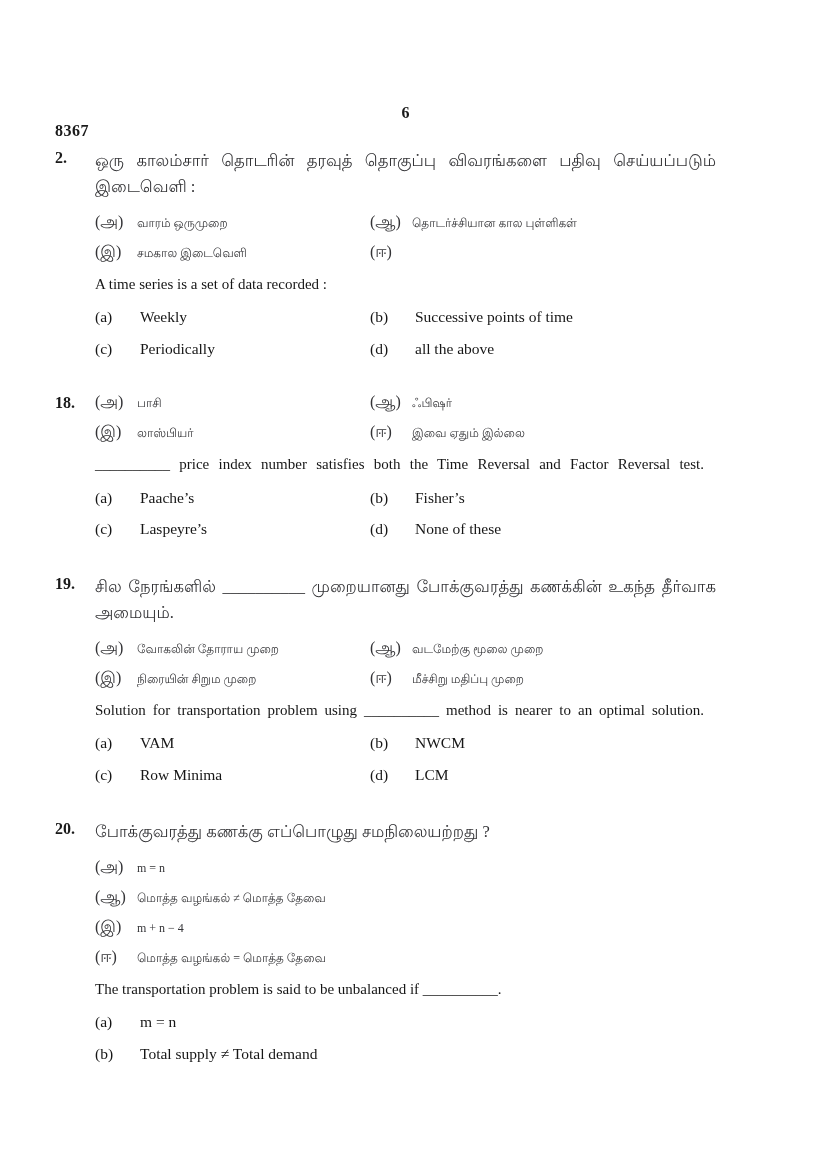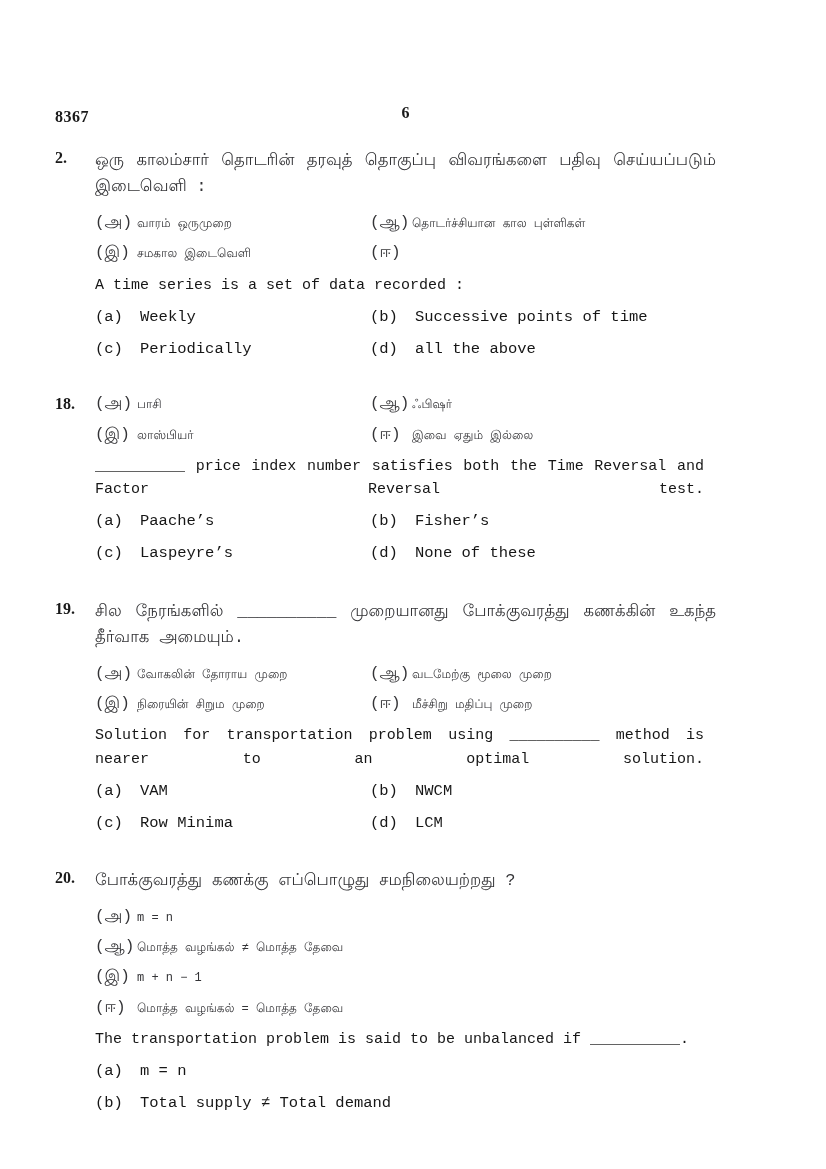--- a/index.html
+++ b/index.html
@@ -18,21 +18,21 @@
     padding: 104px 110px 40px 55px;
     overflow: hidden;
   }
   .header {
     position: relative;
     height: 24px;
     margin-bottom: 20px;
   }
   .paper-code {
     position: absolute;
-    left: 0; top: 4px;
+    left: 0; top: 18px;
     font-weight: bold;
     font-size: 16px;
     letter-spacing: 0.5px;
   }
   .page-num {
     position: absolute;
     left: 40px; right: 0; top: 0;
     text-align: center;
     font-weight: bold;
     font-size: 16px;
@@ -40,21 +40,21 @@
   .question {
     display: flex;
     margin-bottom: 30px;
   }
   .q-num {
     flex: 0 0 40px;
     font-weight: bold;
     font-size: 16px;
     padding-top: 1px;
   }
-  .q-body { flex: 1; min-width: 0; font-family: Liberation Mono, monospace; }
+  .q-body { flex: 1; min-width: 0; }
 
   .ta { color: #333336; }
   .en { color: #161616; }
 
   .stem-ta {
     margin: 0 0 12px 0;
     font-size: 16.5px;
     line-height: 1.6;
     text-align: justify;
   }
@@ -229,21 +229,21 @@
         <div class="opt">
           <span class="opt-label-ta ta">(அ)</span>
           <span class="opt-text-ta ta">m = n</span>
         </div>
         <div class="opt">
           <span class="opt-label-ta ta">(ஆ)</span>
           <span class="opt-text-ta ta">மொத்த வழங்கல் ≠ மொத்த தேவை</span>
         </div>
         <div class="opt">
           <span class="opt-label-ta ta">(இ)</span>
-          <span class="opt-text-ta ta">m + n − 1</span>
+          <span class="opt-text-ta ta">m + n − 4</span>
         </div>
         <div class="opt">
           <span class="opt-label-ta ta">(ஈ)</span>
           <span class="opt-text-ta ta">மொத்த வழங்கல் = மொத்த தேவை</span>
         </div>
       </div>
       <p class="stem-en en">The transportation problem is said to be unbalanced if __________.</p>
       <div class="opts1">
         <div class="opt">
           <span class="opt-label-en en">(a)</span>

